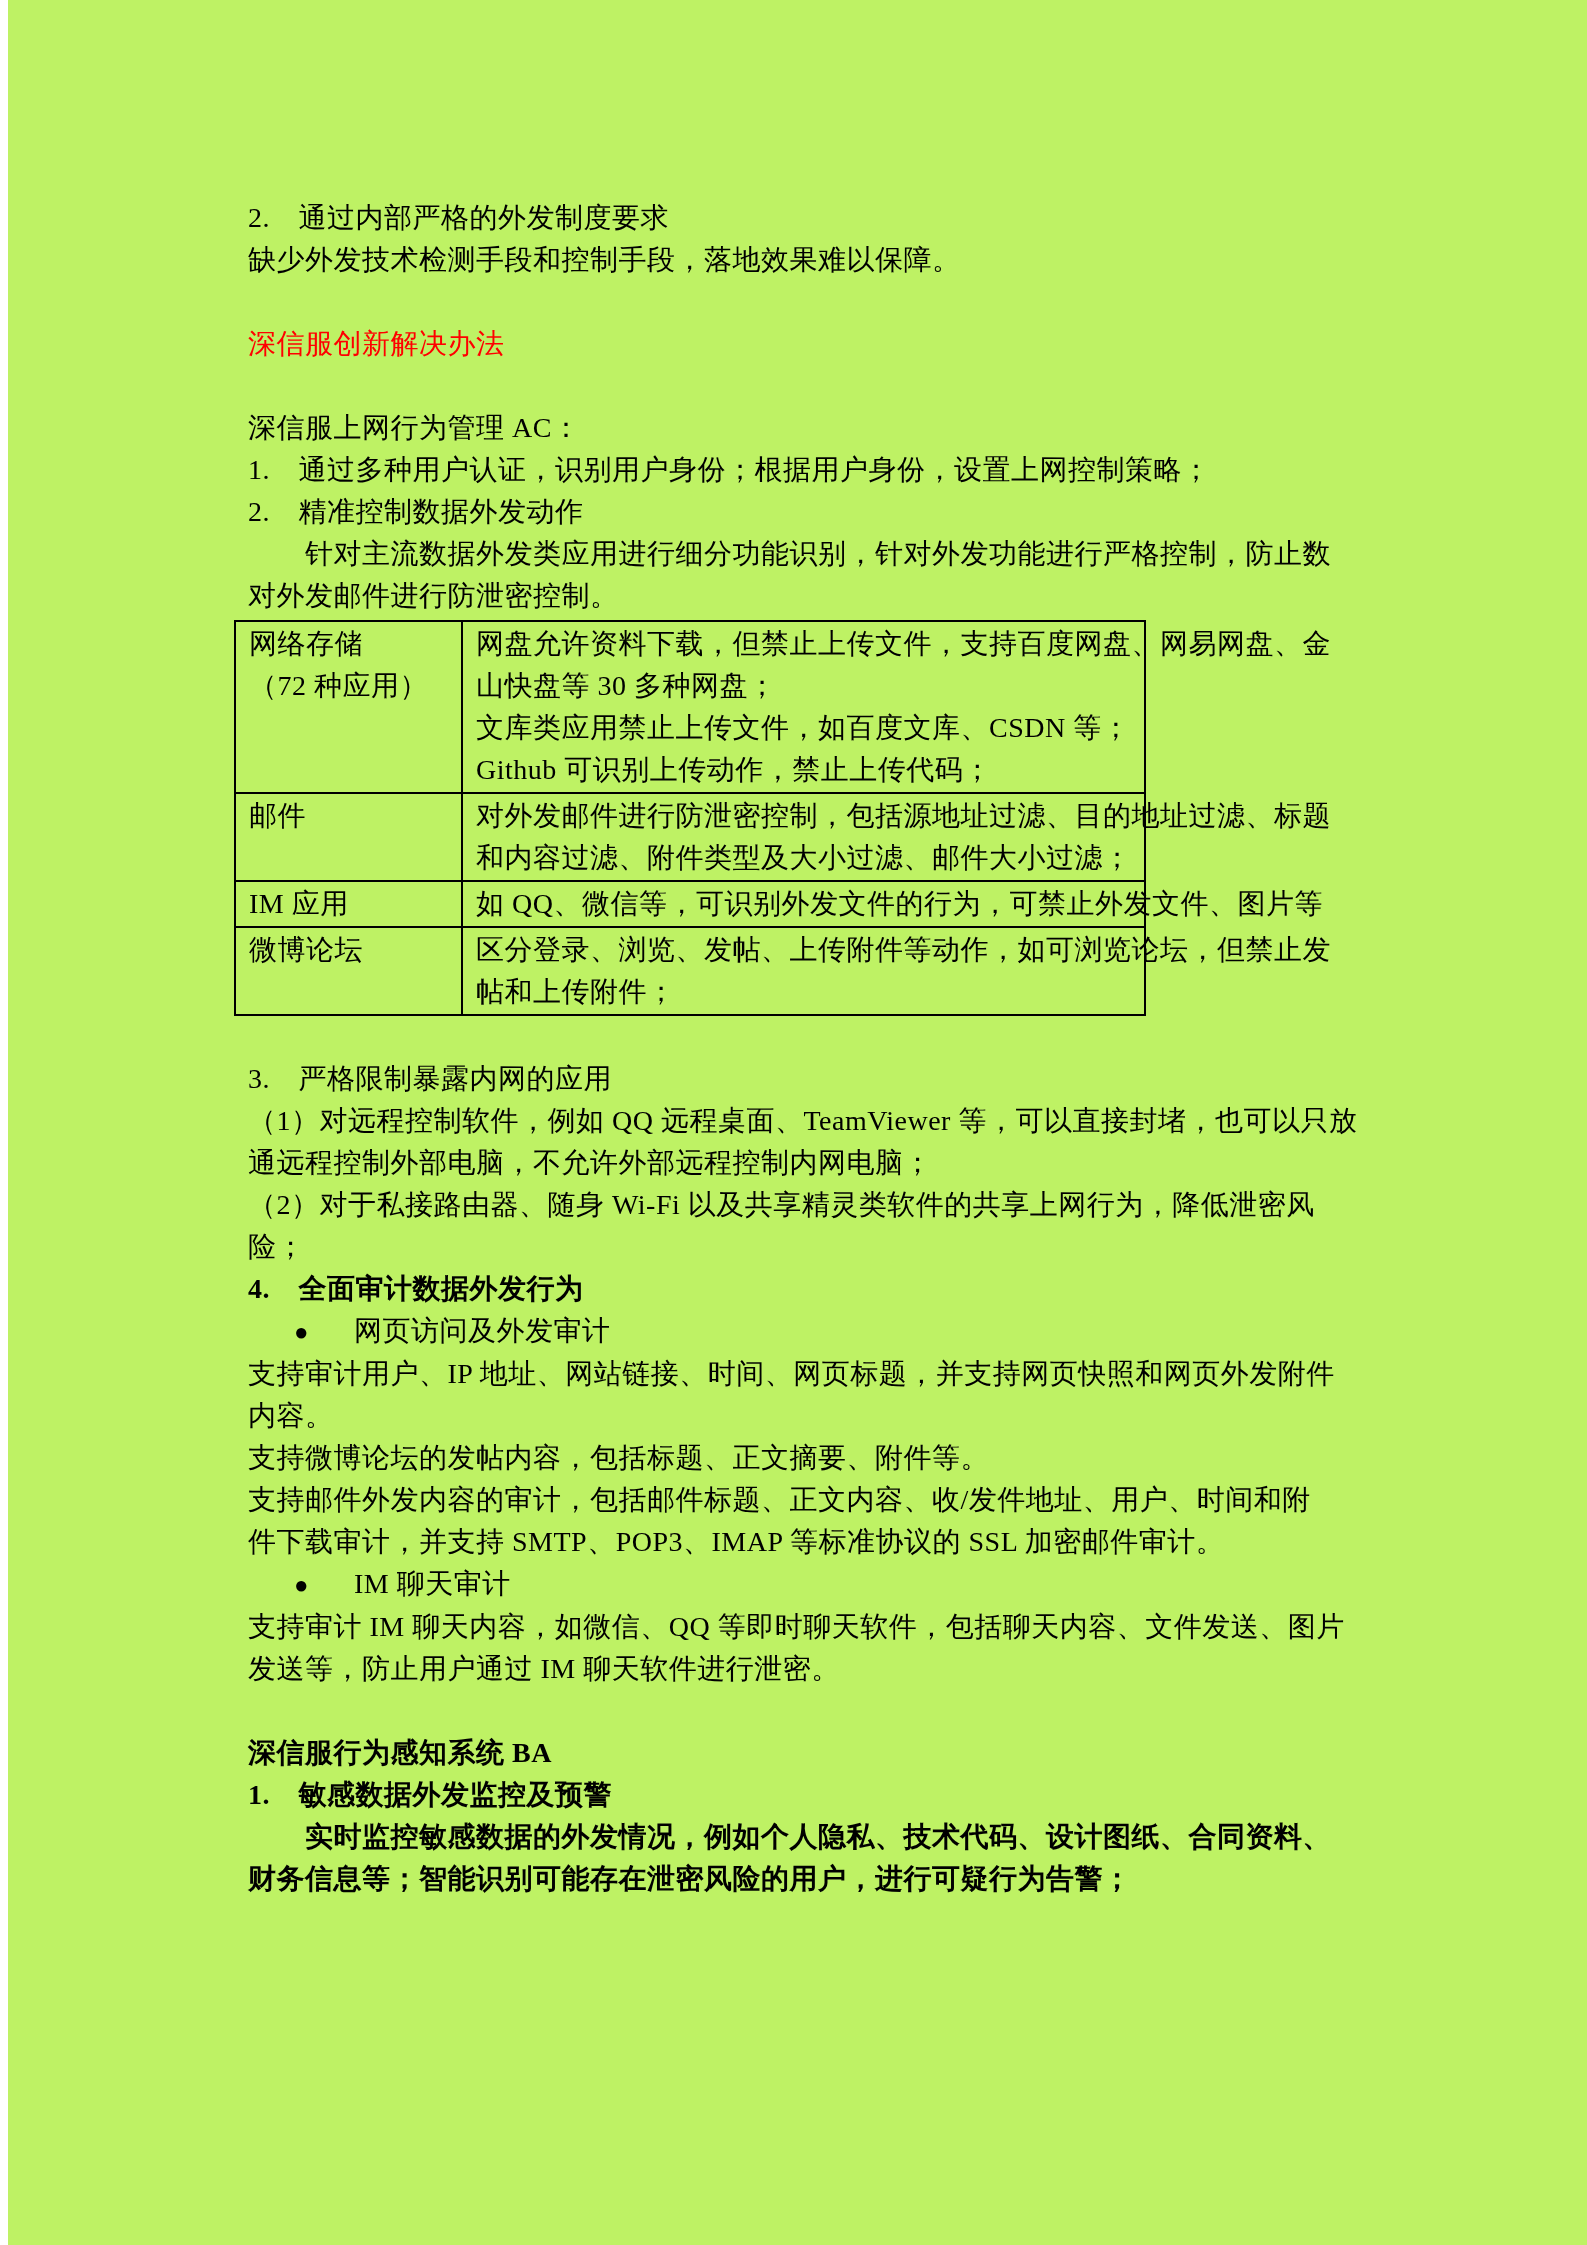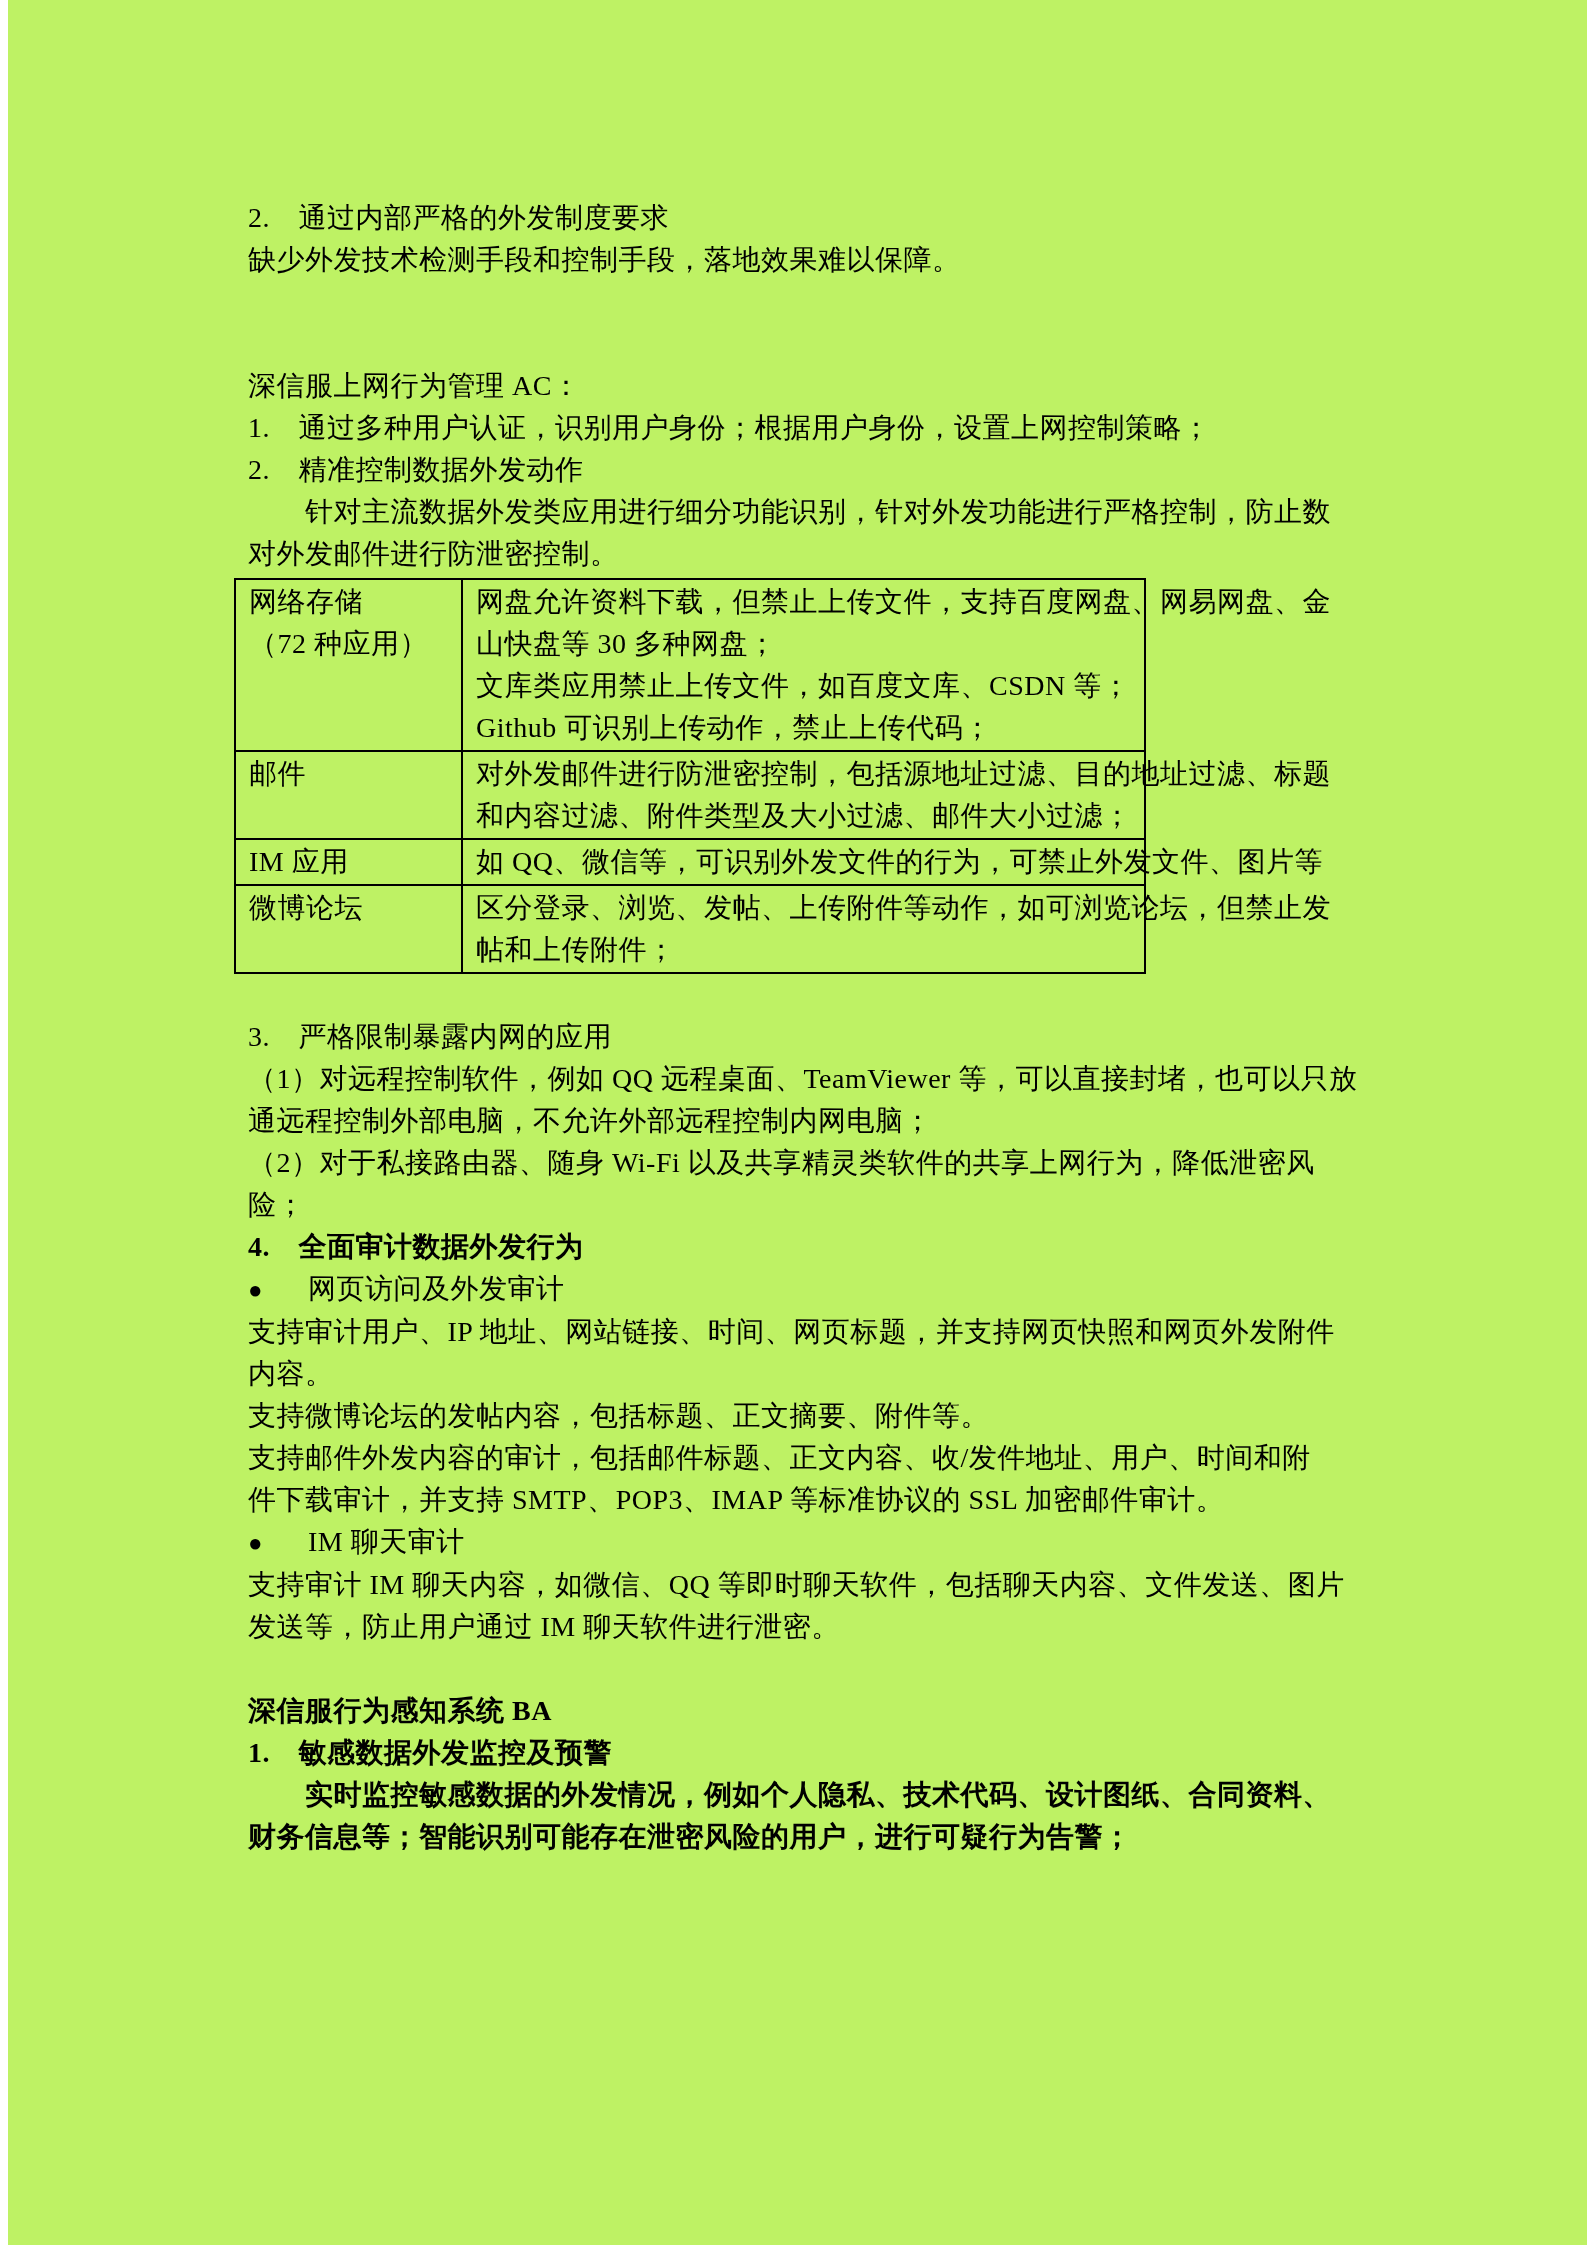--- a/index.html
+++ b/index.html
@@ -35,34 +35,35 @@
   table.apps td {
     border: 2px solid #000000;
     vertical-align: top;
     padding: 1px 13px;
     font-size: 28px;
     line-height: 42px;
     white-space: pre;
     letter-spacing: 0.5px;
   }
   table.apps td.cat { width: 199px; }
-  .bullet-line { font-size: 28px; line-height: 42px; white-space: pre; letter-spacing: 0.5px; }
+  .bullet-line { font-size: 28px; line-height: 42px; white-space: pre; letter-spacing: 0.5px; margin-left: 46px; }
   .bullet { display: inline-block; width: 60px; font-size: 24px; }
 </style>
 </head>
 <body>
 
 <div class="page">
   <div class="content">
 
     <div class="t">2.　通过内部严格的外发制度要求</div>
     <div class="t">缺少外发技术检测手段和控制手段，落地效果难以保障。</div>
 
     <div class="gap"></div>
 
+    <div class="t red">深信服创新解决办法</div>
 
     <div class="gap"></div>
 
     <div class="t">深信服上网行为管理 AC：</div>
     <div class="t">1.　通过多种用户认证，识别用户身份；根据用户身份，设置上网控制策略；</div>
     <div class="t">2.　精准控制数据外发动作</div>
     <div class="t">　　针对主流数据外发类应用进行细分功能识别，针对外发功能进行严格控制，防止数
 对外发邮件进行防泄密控制。</div>
 
     <table class="apps">

